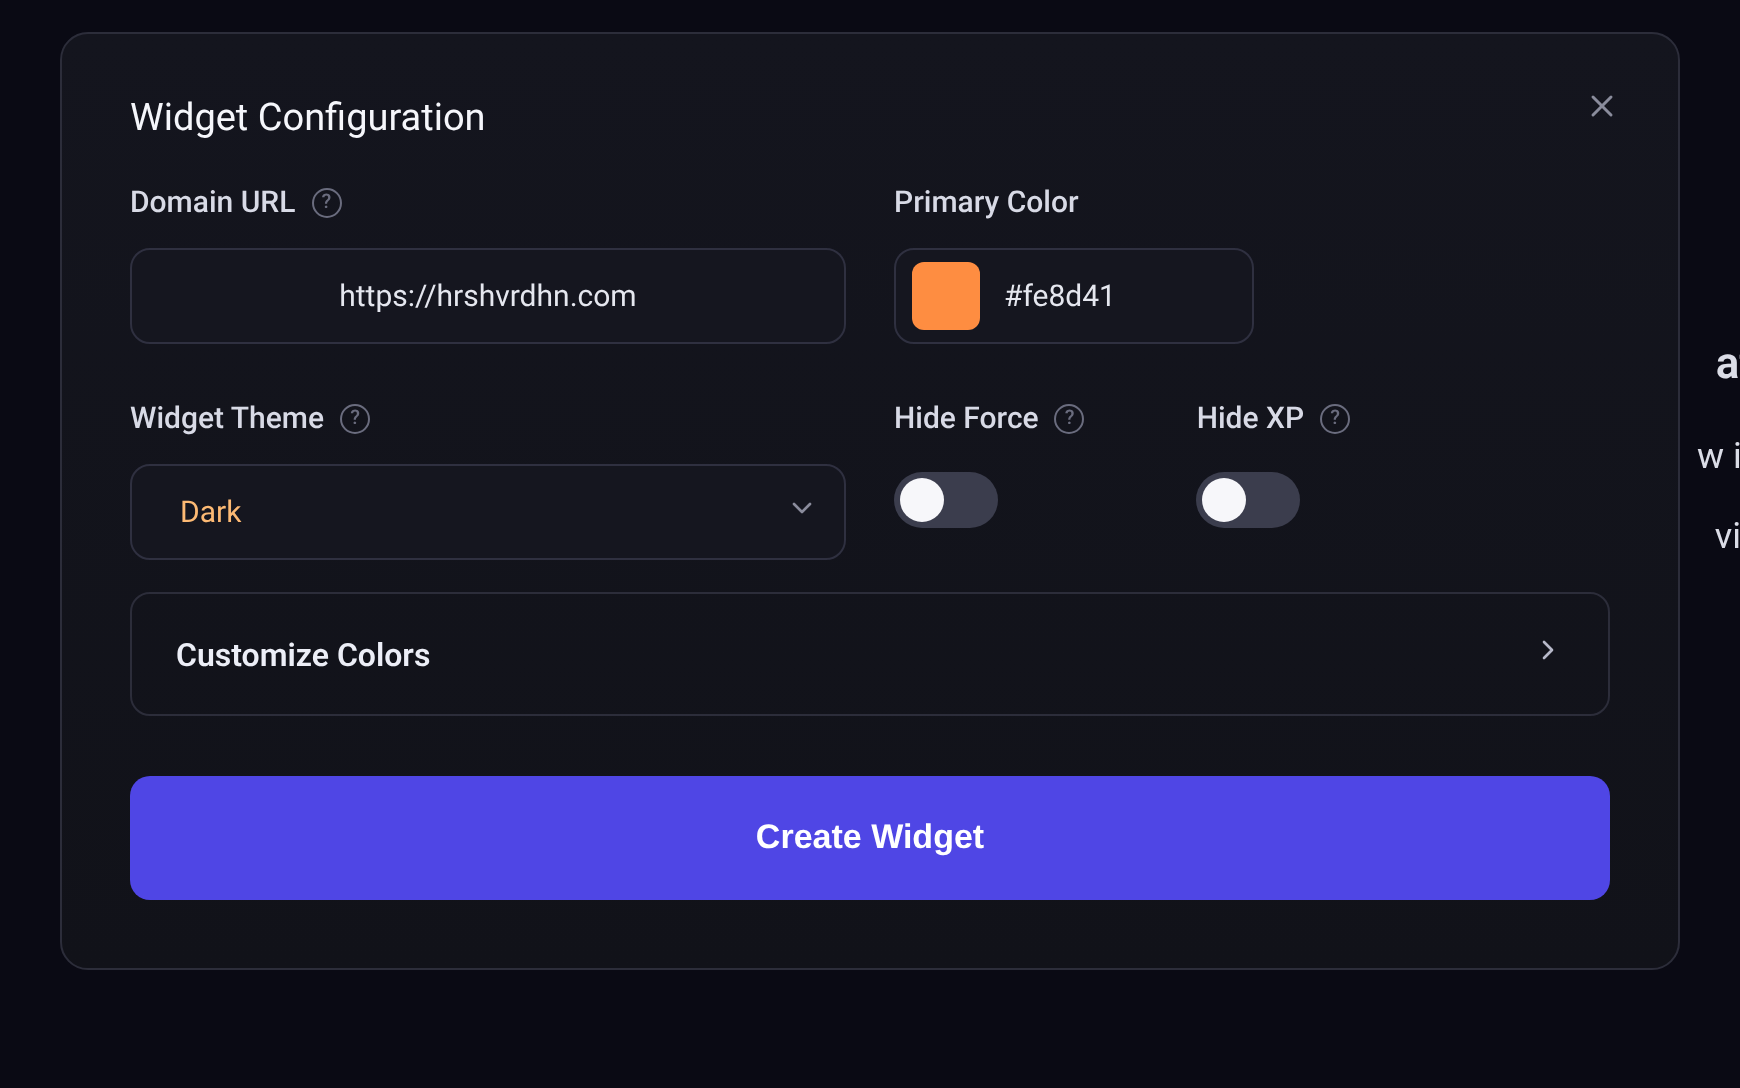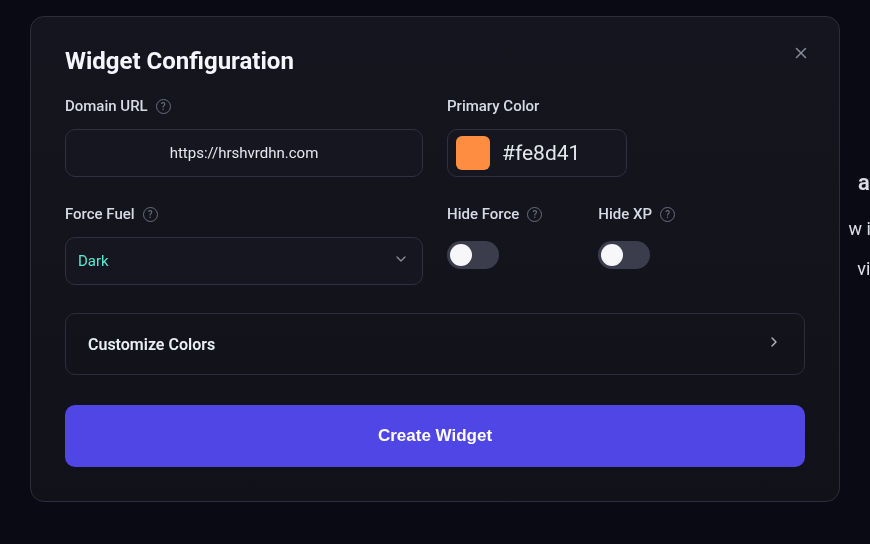--- a/index.html
+++ b/index.html
@@ -26,22 +26,22 @@
   .modal {
     position: absolute;
     left: 30px; top: 16px;
     width: 810px;
     border-radius: 14px;
     border: 1px solid #2c2d3a;
     background: linear-gradient(180deg, #14151e 0%, #111219 100%);
     padding: 30px 34px 34px 34px;
   }
   .modal-title {
-    font-size: 24px;
-    font-weight: 700;
+    font-size: 19px;
+    font-weight: 400;
     color: #f5f6fb;
   }
   .close-btn {
     position: absolute;
     top: 22px; right: 24px;
     width: 28px; height: 28px;
     display: flex; align-items: center; justify-content: center;
     color: #8a8c9c;
     cursor: pointer;
     border-radius: 6px;
@@ -92,34 +92,34 @@
     padding: 6px 16px 6px 8px;
     width: fit-content;
     min-width: 180px;
   }
   .swatch {
     width: 34px; height: 34px;
     border-radius: 6px;
     background: #fe8d41;
   }
   .color-hex {
-    font-size: 21px;
+    font-size: 15px;
     color: #e5e7ef;
   }
 
   .select-wrap { position: relative; width: 100%; }
   .select {
     width: 100%;
     height: 48px;
     border: 1px solid #2f3040;
     background: #15161f;
     border-radius: 10px;
-    padding: 0 44px 0 12px;
-    font-size: 15px;
-    color: #5eead4;
+    padding: 0 44px 0 24px;
+    font-size: 15px;
+    color: #fdba74;
     display: flex; align-items: center;
     cursor: pointer;
   }
   .select-caret {
     position: absolute; right: 14px; top: 50%; transform: translateY(-50%);
     color: #8a8c9c;
     pointer-events: none;
   }
   .select-caret svg { width: 16px; height: 16px; }
 
@@ -137,21 +137,21 @@
   }
   .toggle-knob {
     position: absolute; top: 3px; left: 3px;
     width: 22px; height: 22px;
     background: #f7f7fa;
     border-radius: 50%;
     transition: left .15s;
   }
 
   .customize {
-    margin-top: 28px;
+    margin-top: 16px;
     border: 1px solid #2c2d3a;
     border-radius: 10px;
     padding: 20px 22px;
     display: flex; align-items: center; justify-content: space-between;
     cursor: pointer;
   }
   .cust-title {
     font-size: 16px; font-weight: 600; color: #eceef7;
   }
   .cust-sub {
@@ -208,21 +208,21 @@
         <span>Primary Color</span>
       </div>
       <div class="color-row">
         <div class="swatch" style="background:#fe8d41"></div>
         <span class="color-hex">#fe8d41</span>
       </div>
     </div>
 
     <div>
       <div class="label-row">
-        <span>Force Fuel</span>
+        <span>Widget Theme</span>
         <span class="help-ic">?</span>
       </div>
       <div class="select-wrap">
         <div class="select">
           <span>Dark</span>
         </div>
         <span class="select-caret">
           <svg viewBox="0 0 24 24" fill="none" stroke="currentColor" stroke-width="2" stroke-linecap="round" stroke-linejoin="round">
               <polyline points="6 9 12 15 18 9"></polyline>
             </svg>

